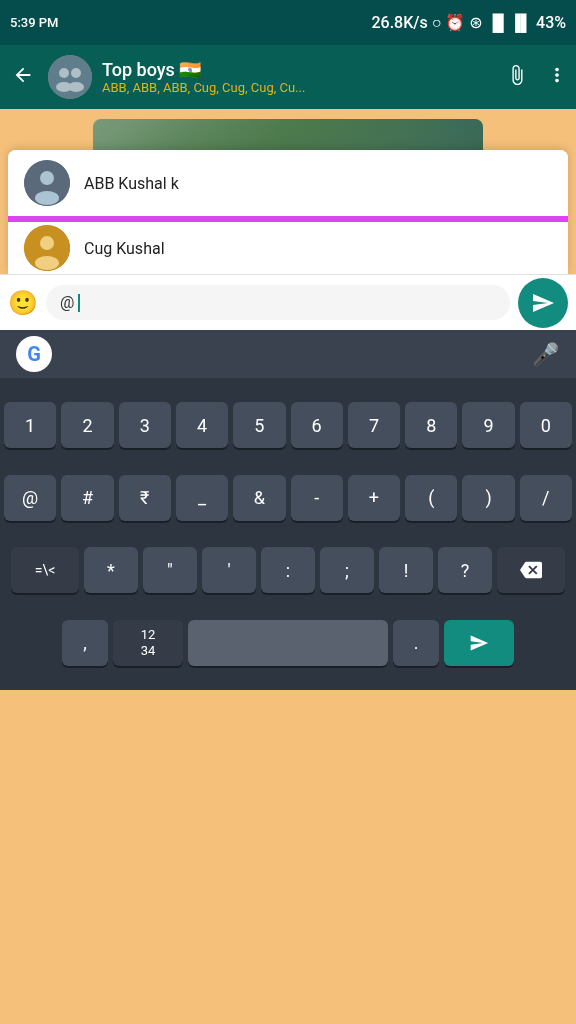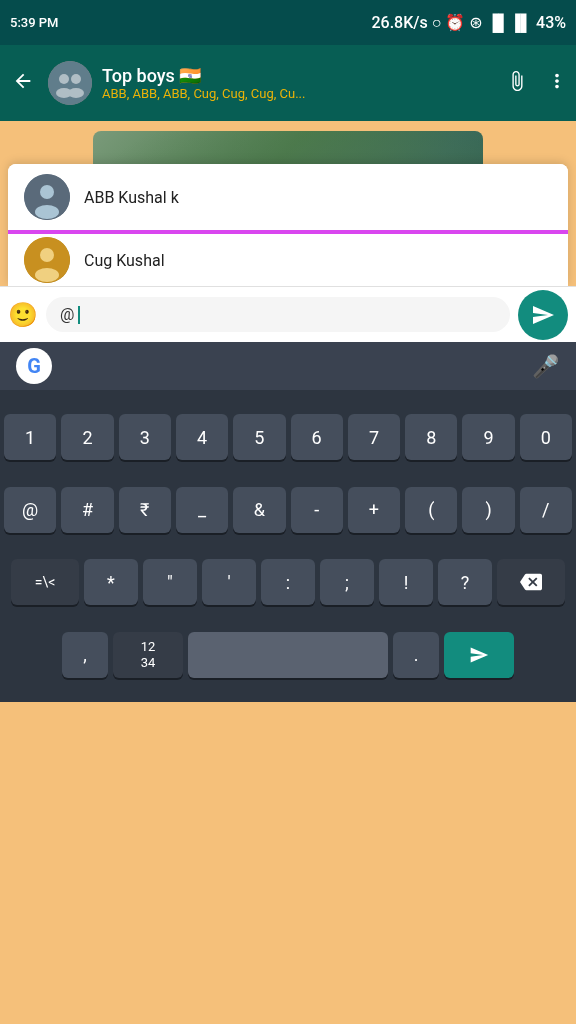--- a/index.html
+++ b/index.html
@@ -23,21 +23,21 @@
       padding: 0 10px;
       font-size: 13px;
       font-weight: 500;
     }
     .status-left { display: flex; align-items: center; gap: 4px; }
     .status-right { display: flex; align-items: center; gap: 4px; font-size: 16px; }
 
     
     .header {
       background: #075e54;
-      height: 76px;
+      height: 64px;
       display: flex;
       align-items: center;
       padding: 0 8px;
       gap: 10px;
     }
     .header-back {
       color: white;
       font-size: 22px;
       cursor: pointer;
       padding: 4px;
@@ -118,21 +118,21 @@
       background: white;
       border-radius: 8px 8px 0 0;
       box-shadow: 0 -2px 10px rgba(0,0,0,0.15);
       overflow: hidden;
       z-index: 10;
     }
     .mention-item {
       display: flex;
       align-items: center;
       padding: 10px 16px;
-      border-bottom: 4px solid #d946ef;
+      border-bottom: 6px solid #d946ef;
       cursor: pointer;
       background: white;
     }
     .mention-item:last-child {
       border-bottom: none;
     }
     .mention-avatar {
       width: 46px;
       height: 46px;
       border-radius: 50%;

